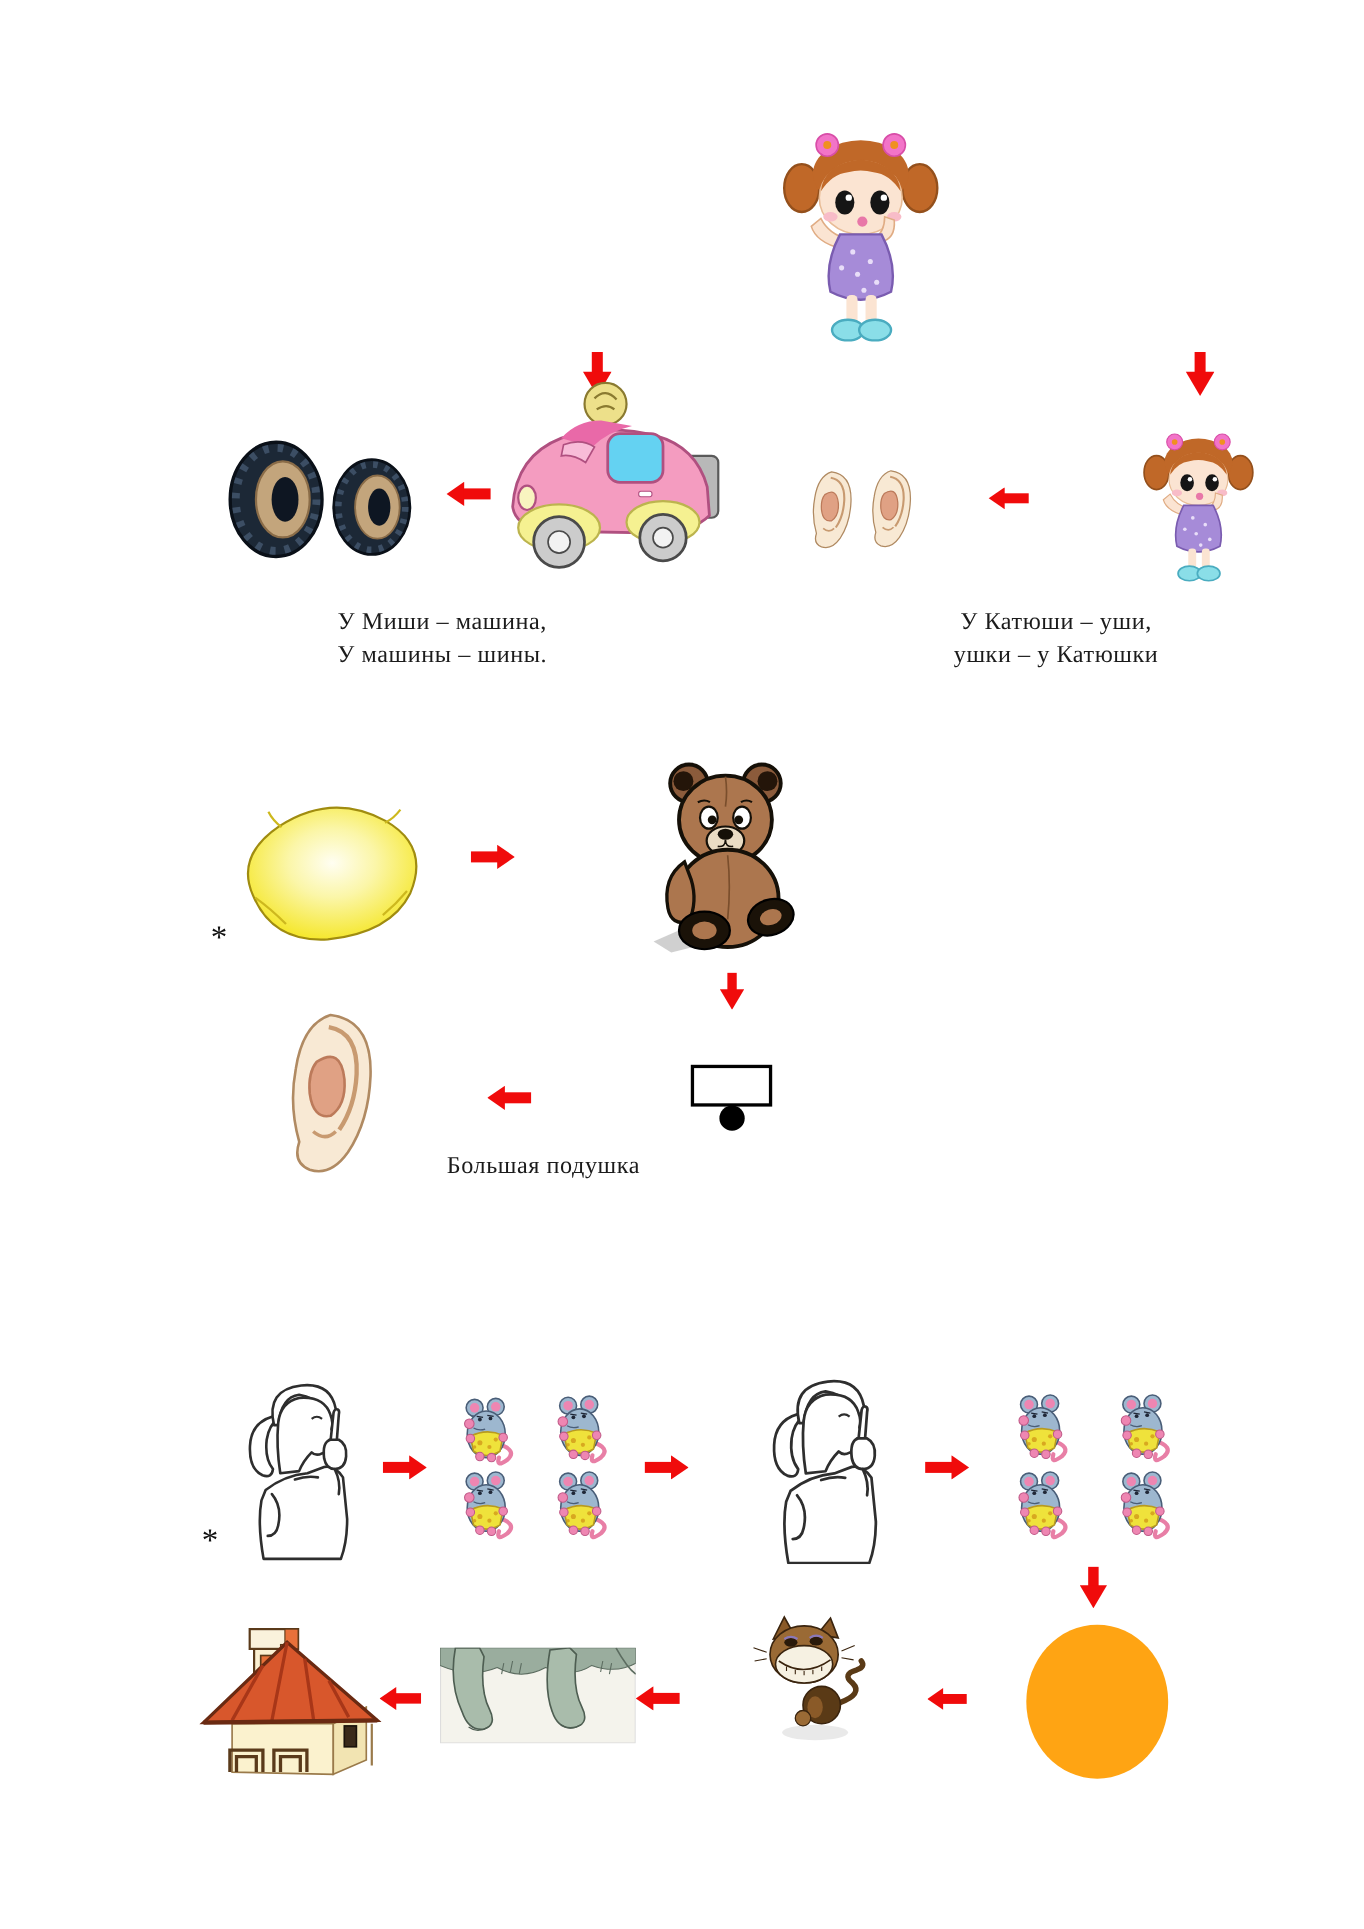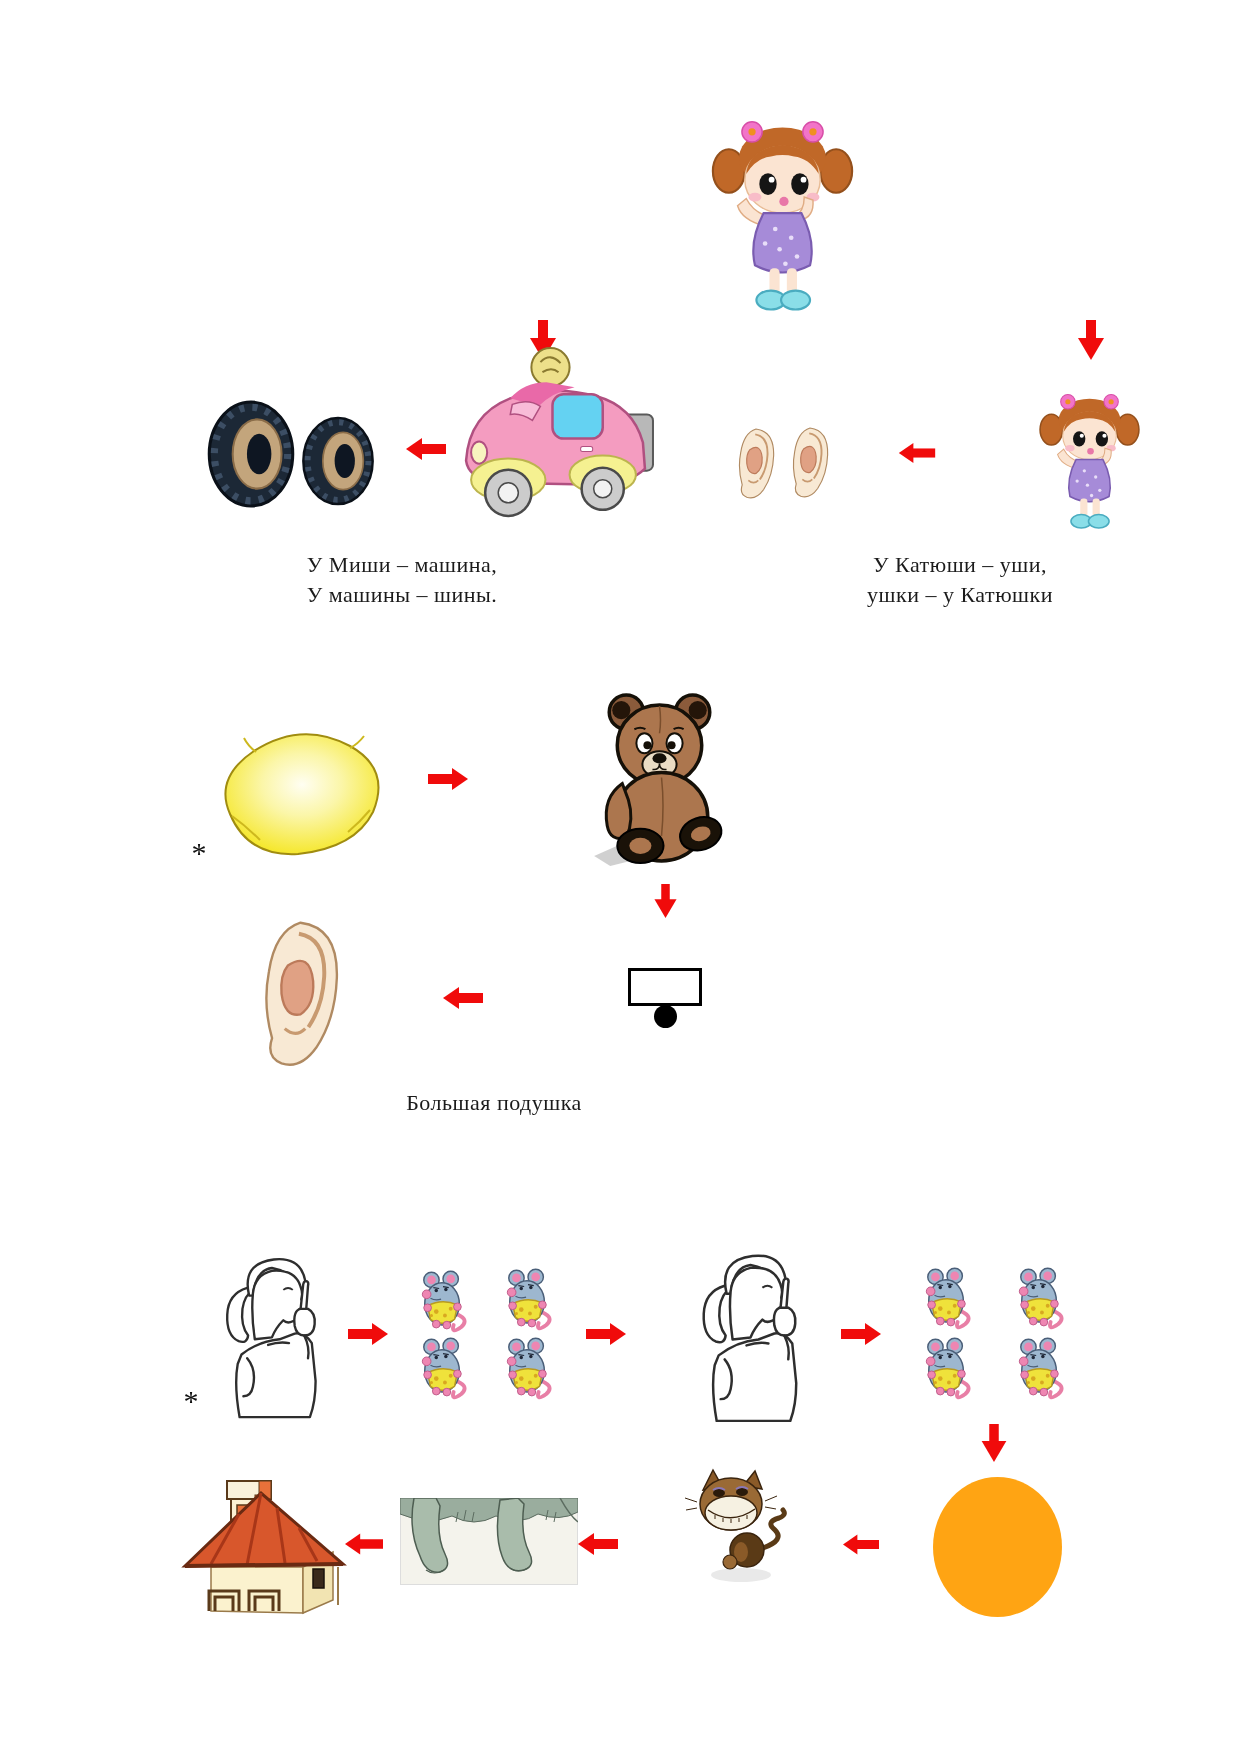--- a/index.html
+++ b/index.html
@@ -305,21 +305,21 @@
   <div class="under-dot" style="left:654px;top:1005px;width:23px;height:23px"></div>
 
   <svg class="abs arrow" style="left:443px;top:987px;width:40px;height:22px">
       <use href="#sym-arrow-left"></use>
     </svg>
 
   <svg class="abs" style="left:253px;top:918px;width:95px;height:158px">
       <use href="#sym-ear"></use>
     </svg>
 
-  <div class="caption" style="left:314px;top:1088px;width:360px">
+  <div class="caption" style="left:314px;top:1044px;width:360px">
     <div>Большая подушка</div>
   </div>
 
   <svg class="abs" style="left:213px;top:1248px;width:114px;height:174px">
       <use href="#sym-shush"></use>
     </svg>
 
   <div class="asterisk" style="left:176px;top:1384px;width:30px">*</div>
 
   <svg class="abs arrow" style="left:348px;top:1323px;width:40px;height:22px">

